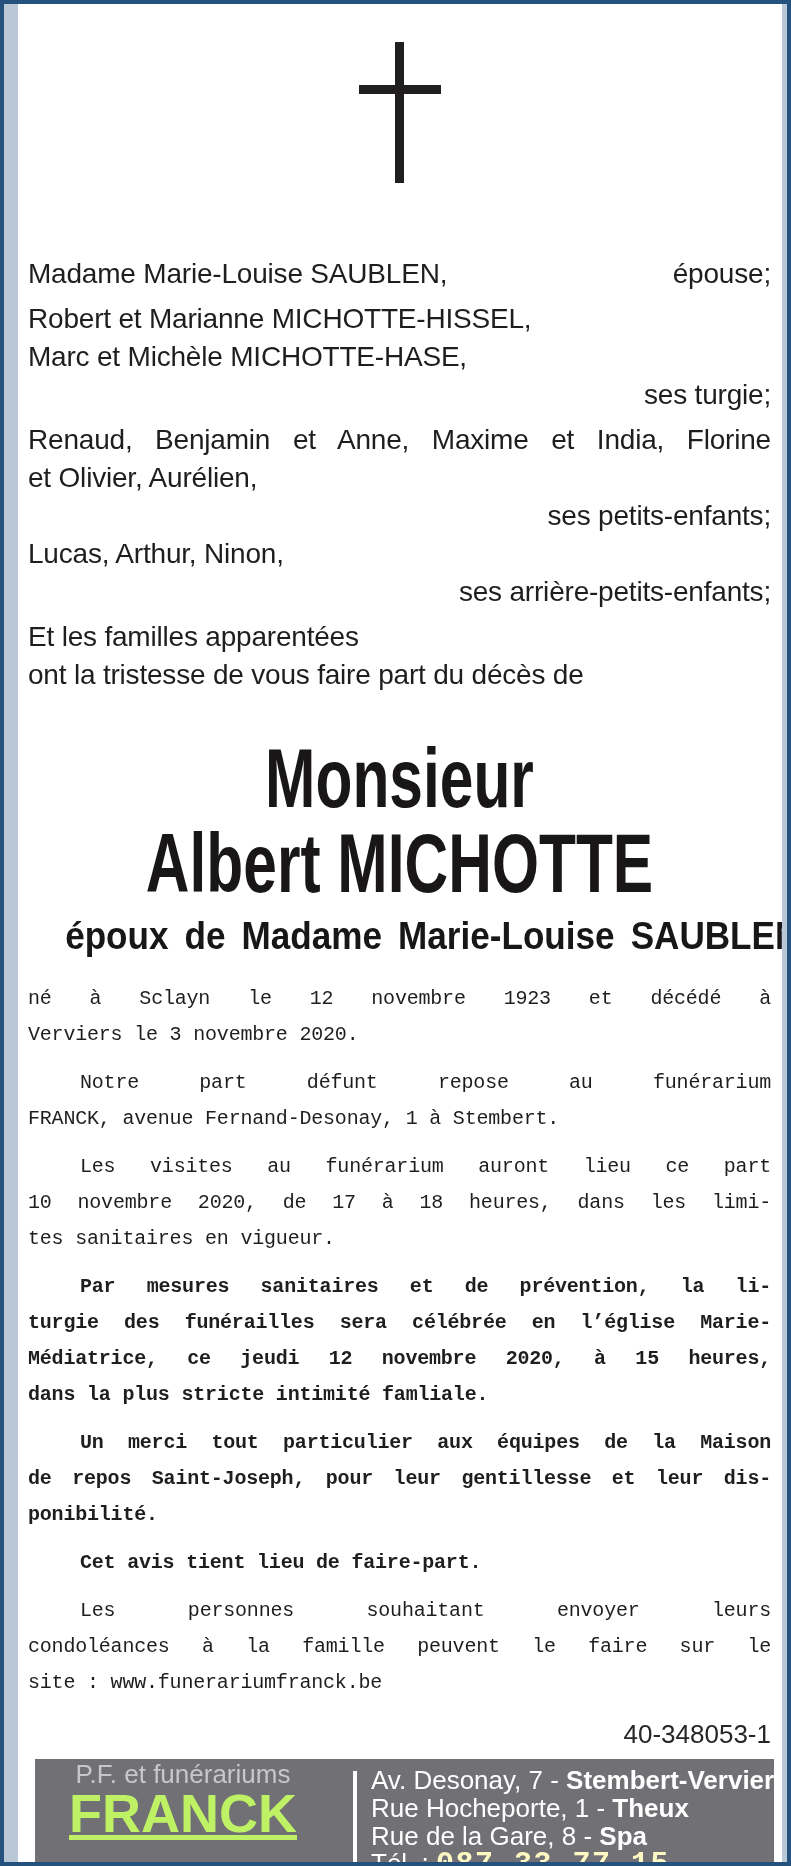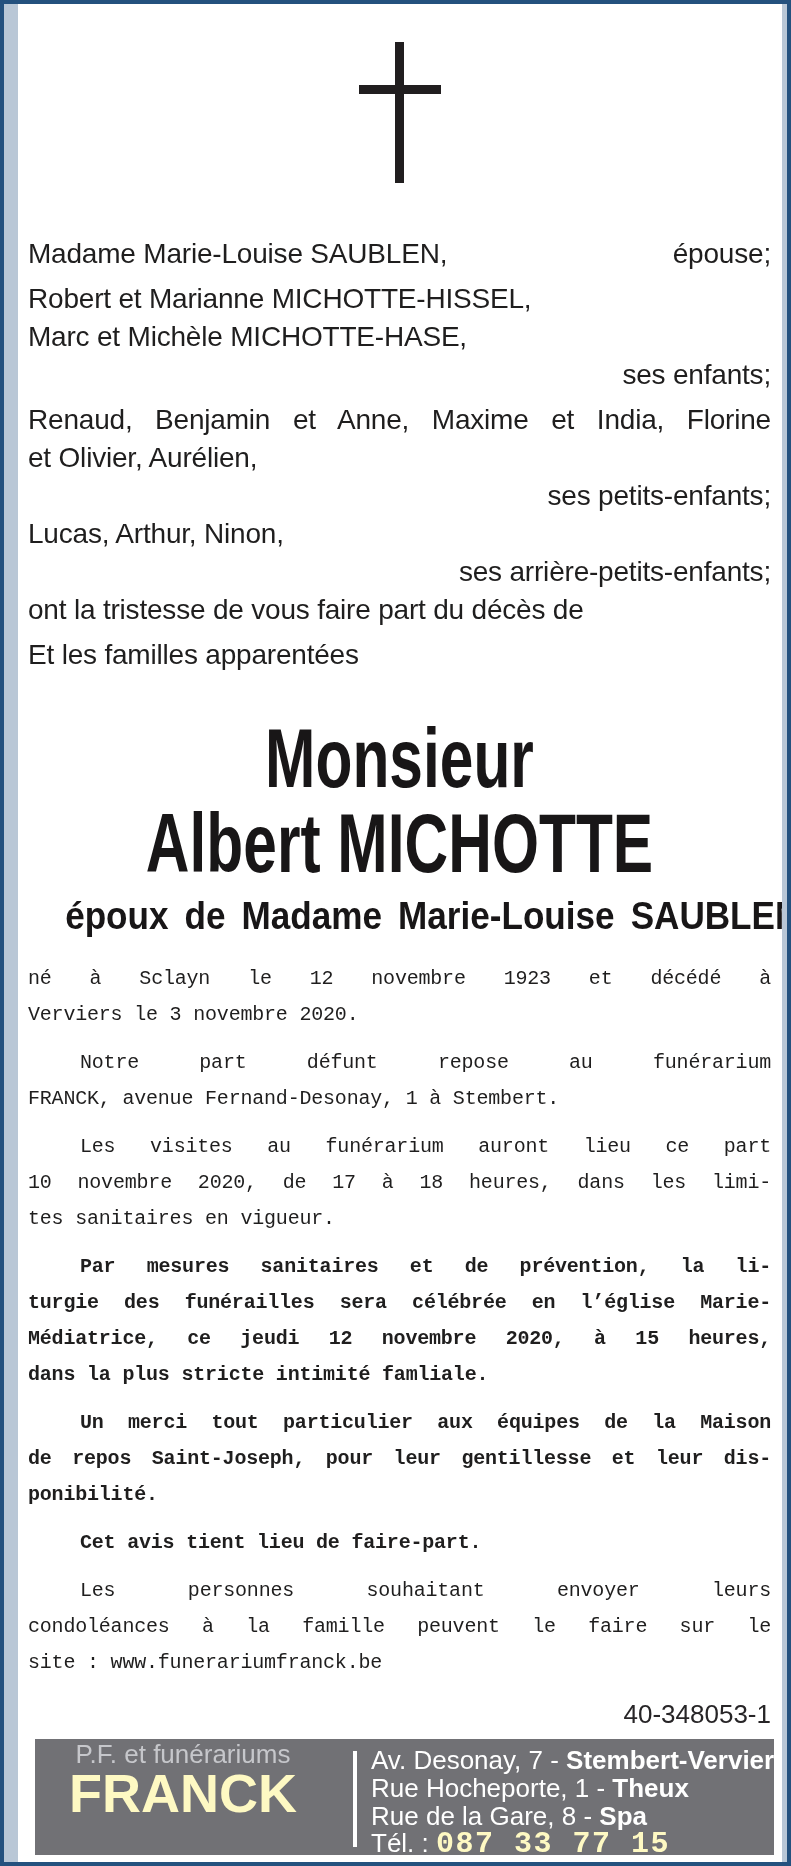--- a/index.html
+++ b/index.html
@@ -15,21 +15,21 @@
   .strip-left  { position:absolute; left:4px;  top:4px; bottom:4px; width:14px; background:#B9C7D6; z-index:4; }
   .strip-right { position:absolute; right:4px; top:4px; bottom:4px; width:5px;  background:#B9C7D6; z-index:4; }
   .content { position:relative; padding:4px 20px 0 28px; z-index:1; }
 
   
   .cross { width:82px; height:141px; position:relative; margin:38px auto 0 auto; }
   .cross::before { content:""; position:absolute; left:36px; top:0; width:9px; height:141px; background:#211e1f; }
   .cross::after  { content:""; position:absolute; left:0; top:43px; width:82px; height:9px; background:#211e1f; }
 
   
-  .mourn { margin-top:52px; font-size:28px; line-height:38px; letter-spacing:-0.2px; }
+  .mourn { margin-top:72px; font-size:28px; line-height:38px; letter-spacing:-0.2px; }
   .row { min-height:38px; }
   .pair { display:flex; justify-content:space-between; }
   .r  { text-align:right; }
   .jl { text-align:justify; text-align-last:justify; }
   .g  { margin-top:7px; }
 
   
   .t1 { font-size:84px; line-height:85px; font-weight:bold; text-align:center;
         transform:scaleX(0.72); transform-origin:50% 50%; color:#181617; white-space:nowrap; }
   .t1.first { margin-top:42px; }
@@ -46,21 +46,21 @@
   .pl { min-height:36px; }
 
   
   .ref { margin-top:18px; text-align:right; font-size:26px; line-height:30px; color:#272527; }
 
   
   .fbox { position:relative; margin:10px 0 0 7px; width:739px; height:116px; background:#717175; }
   .fdiv { position:absolute; left:318px; top:12px; bottom:8px; width:4px; background:#ffffff; }
   .fleft { position:absolute; left:0; top:0; width:296px; text-align:center; color:#C6C7CB; }
   .fl1 { font-size:26px; line-height:31px; }
-  .flname { font-size:54px; line-height:47px; font-weight:bold; color:#fef9c3; }
+  .flname { font-size:54px; line-height:47px; font-weight:bold; color:#bef264;text-decoration:underline; }
   .fl3 { font-size:25px; line-height:31px; }
   .fright { position:absolute; left:336px; top:7px; color:#ffffff; font-size:26px; line-height:28px; white-space:nowrap; }
   .city { font-weight:bold; }
   .phoneline { line-height:26px; }
   .phone-num { font-weight:bold; font-size:30px; color:#fef9c3; letter-spacing:1.5px;font-family:Liberation Mono, monospace; }
 </style>
 </head>
 <body>
 
 <div class="page">
@@ -72,28 +72,28 @@
 
     <div class="cross"></div>
 
     <div class="mourn">
       <div class="row pair">
         <span>Madame Marie-Louise SAUBLEN,</span>
         <span>épouse;</span>
       </div>
       <div class="row g">Robert et Marianne MICHOTTE-HISSEL,</div>
       <div class="row">Marc et Michèle MICHOTTE-HASE,</div>
-      <div class="row r">ses enfants;</div>
+      <div class="row r">ses turgie;</div>
       <div class="row jl g">Renaud, Benjamin et Anne, Maxime et India, Florine</div>
       <div class="row">et Olivier, Aurélien,</div>
       <div class="row r">ses petits-enfants;</div>
       <div class="row">Lucas, Arthur, Ninon,</div>
       <div class="row r">ses arrière-petits-enfants;</div>
+      <div class="row g">Et les familles apparentées</div>
       <div class="row">ont la tristesse de vous faire part du décès de</div>
-      <div class="row g">Et les familles apparentées</div>
     </div>
 
     <div class="t1 first">Monsieur</div>
     <div class="t1">Albert MICHOTTE</div>
     <div class="t2">époux de Madame Marie-Louise SAUBLEN</div>
 
     <div class="paras">
 
       <div class="para">
         <div class="pl jl">né à Sclayn le 12 novembre 1923 et décédé à</div>

